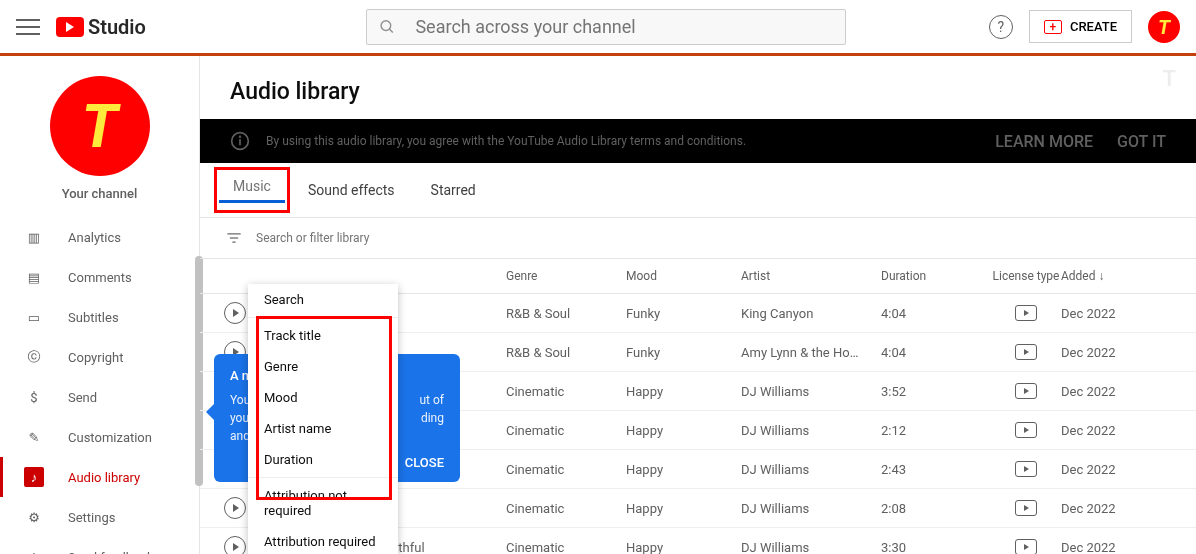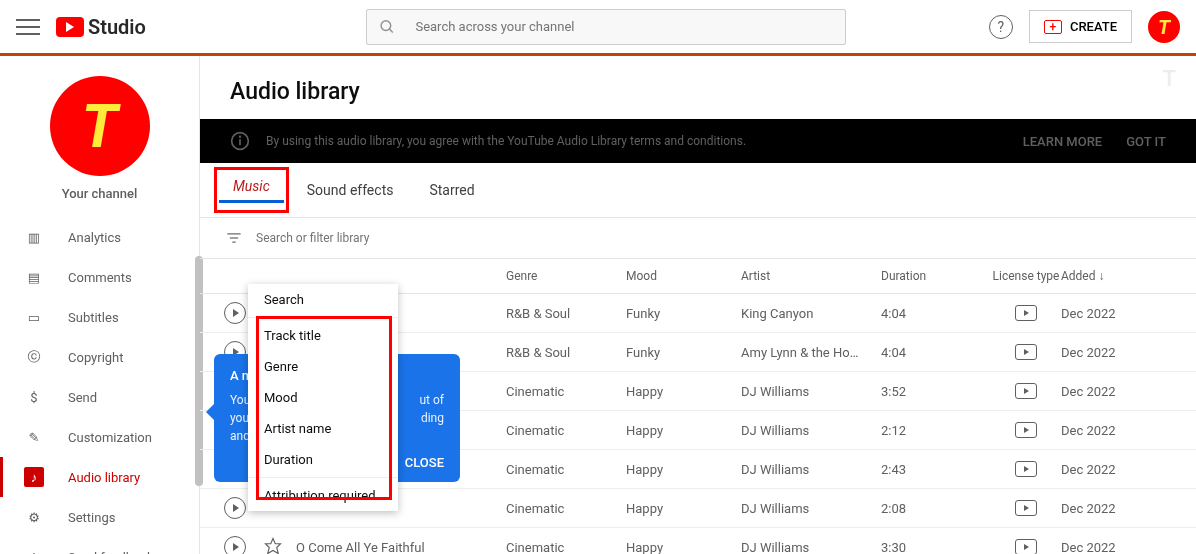--- a/index.html
+++ b/index.html
@@ -7,21 +7,21 @@
 
 
 .header { height: 56px; display: flex; align-items: center; padding: 0 16px; border-bottom: 3px solid #c2410c; }
 .hamburger { width: 24px; height: 24px; margin-right: 16px; cursor: pointer; display: flex; flex-direction: column; justify-content: center; gap: 5px; }
 .hamburger span { height: 2px; background: #606060; }
 .logo { display: flex; align-items: center; font-weight: 600; font-size: 20px; color: #282828; }
 .yt-box { background: #ff0000; width: 28px; height: 20px; border-radius: 4px; display: flex; align-items: center; justify-content: center; margin-right: 4px; }
 .yt-tri { width: 0; height: 0; border-left: 8px solid #fff; border-top: 5px solid transparent; border-bottom: 5px solid transparent; }
 .search-box { flex: 0 0 480px; margin-left: 220px; height: 36px; border: 1px solid #ccc; border-radius: 2px; background: #f8f8f8; display: flex; align-items: center; padding: 0 12px; }
 .search-box svg { width: 18px; height: 18px; color: #909090; }
-.search-box input { border: none; background: transparent; margin-left: 20px; font-size: 13px; color: #606060; width: 100%; outline: none; }
+.search-box input { border: none; background: transparent; margin-left: 20px; font-size: 18px; color: #606060; width: 100%; outline: none; }
 .header-right { margin-left: auto; display: flex; align-items: center; gap: 16px; }
 .help-icon { width: 24px; height: 24px; border: 1.5px solid #606060; border-radius: 50%; display: flex; align-items: center; justify-content: center; font-size: 14px; color: #606060; cursor: pointer; }
 .create-btn { border: 1px solid #ccc; padding: 8px 14px; display: flex; align-items: center; gap: 8px; font-size: 13px; font-weight: 500; cursor: pointer; background: #fff; }
 .create-btn .plus { color: #ff0000; width: 18px; height: 14px; border: 1px solid #ff0000; border-radius: 2px; display: flex; align-items: center; justify-content: center; font-size: 12px; }
 .avatar { width: 32px; height: 32px; border-radius: 50%; background: #ff0000; display: flex; align-items: center; justify-content: center; overflow: hidden; }
 .avatar-inner { font-weight: 700; color: #ffeb3b; font-size: 20px; font-style: italic; }
 
 
 .layout { display: flex; height: calc(100% - 56px); }
 .sidebar { width: 200px; border-right: 1px solid #e5e5e5; position: relative; }
@@ -34,25 +34,25 @@
 .nav-item.active { background: #fff; color: #cc0000; border-left: 3px solid #cc0000; padding-left: 21px; }
 .nav-item .ico { width: 20px; height: 20px; display: flex; align-items: center; justify-content: center; color: inherit; }
 .nav-item.active .ico { background: #cc0000; color: #fff; border-radius: 2px; }
 
 
 .main { flex: 1; overflow: hidden; position: relative; }
 .watermark { position: absolute; right: 20px; top: 10px; font-size: 22px; color: #ddd; font-weight: 600; opacity: 0.5; }
 .page-title { font-size: 23px; font-weight: 500; padding: 22px 30px 14px; color: #0d0d0d; }
 .info-bar { background: #000000; padding: 12px 30px; display: flex; align-items: center; font-size: 12px; color: #606060; }
 .info-bar svg { width: 20px; height: 20px; margin-right: 16px; color: #606060; }
-.info-actions { margin-left: auto; display: flex; gap: 24px; font-weight: 500; font-size: 13px; color: #606060; }
+.info-actions { margin-left: auto; display: flex; gap: 24px; font-weight: 500; font-size: 16px; color: #606060; }
 
 .tabs { display: flex; border-bottom: 1px solid #e5e5e5; padding-left: 14px; gap: 0; }
 .tab { padding: 19px 18px; font-size: 14px; color: #404040; cursor: pointer; }
-.tab.active { color: #b91c1c; border-bottom: 3px solid #065fd4; font-style: italic; }
+.tab.active { color: #737373; border-bottom: 3px solid #065fd4; }
 .tab-highlight { border: 3px solid #ff0000; padding: 2px; margin: 4px 0; }
 .tab-highlight .tab { padding: 6px 14px; }
 
 .filter-bar { display: flex; align-items: center; padding: 10px 24px; border-bottom: 1px solid #e5e5e5; }
 .filter-icon { width: 20px; height: 20px; margin-right: 12px; color: #909090; }
 .filter-input { border: none; font-size: 12px; color: #606060; outline: none; width: 250px; }
 
 .table-head { display: flex; padding: 10px 24px; font-size: 12px; color: #606060; border-bottom: 1px solid #e5e5e5; position: relative; }
 .row { display: flex; padding: 8px 24px; font-size: 13px; color: #606060; border-bottom: 1px solid #eee; align-items: center; min-height: 36px; }
 .c-play { width: 40px; }
@@ -369,15 +369,16 @@
 
 <div class="dropdown">
   <div class="dd-item">Search</div>
   <div class="dd-divider"></div>
   <div class="dd-item">Track title</div>
   <div class="dd-item">Genre</div>
   <div class="dd-item">Mood</div>
   <div class="dd-item">Artist name</div>
   <div class="dd-item">Duration</div>
   <div class="dd-divider"></div>
+  <div class="dd-item">Attribution not required</div>
   <div class="dd-item">Attribution required</div>
 </div>
 <div class="dd-highlight"></div>
 
 </body></html>

